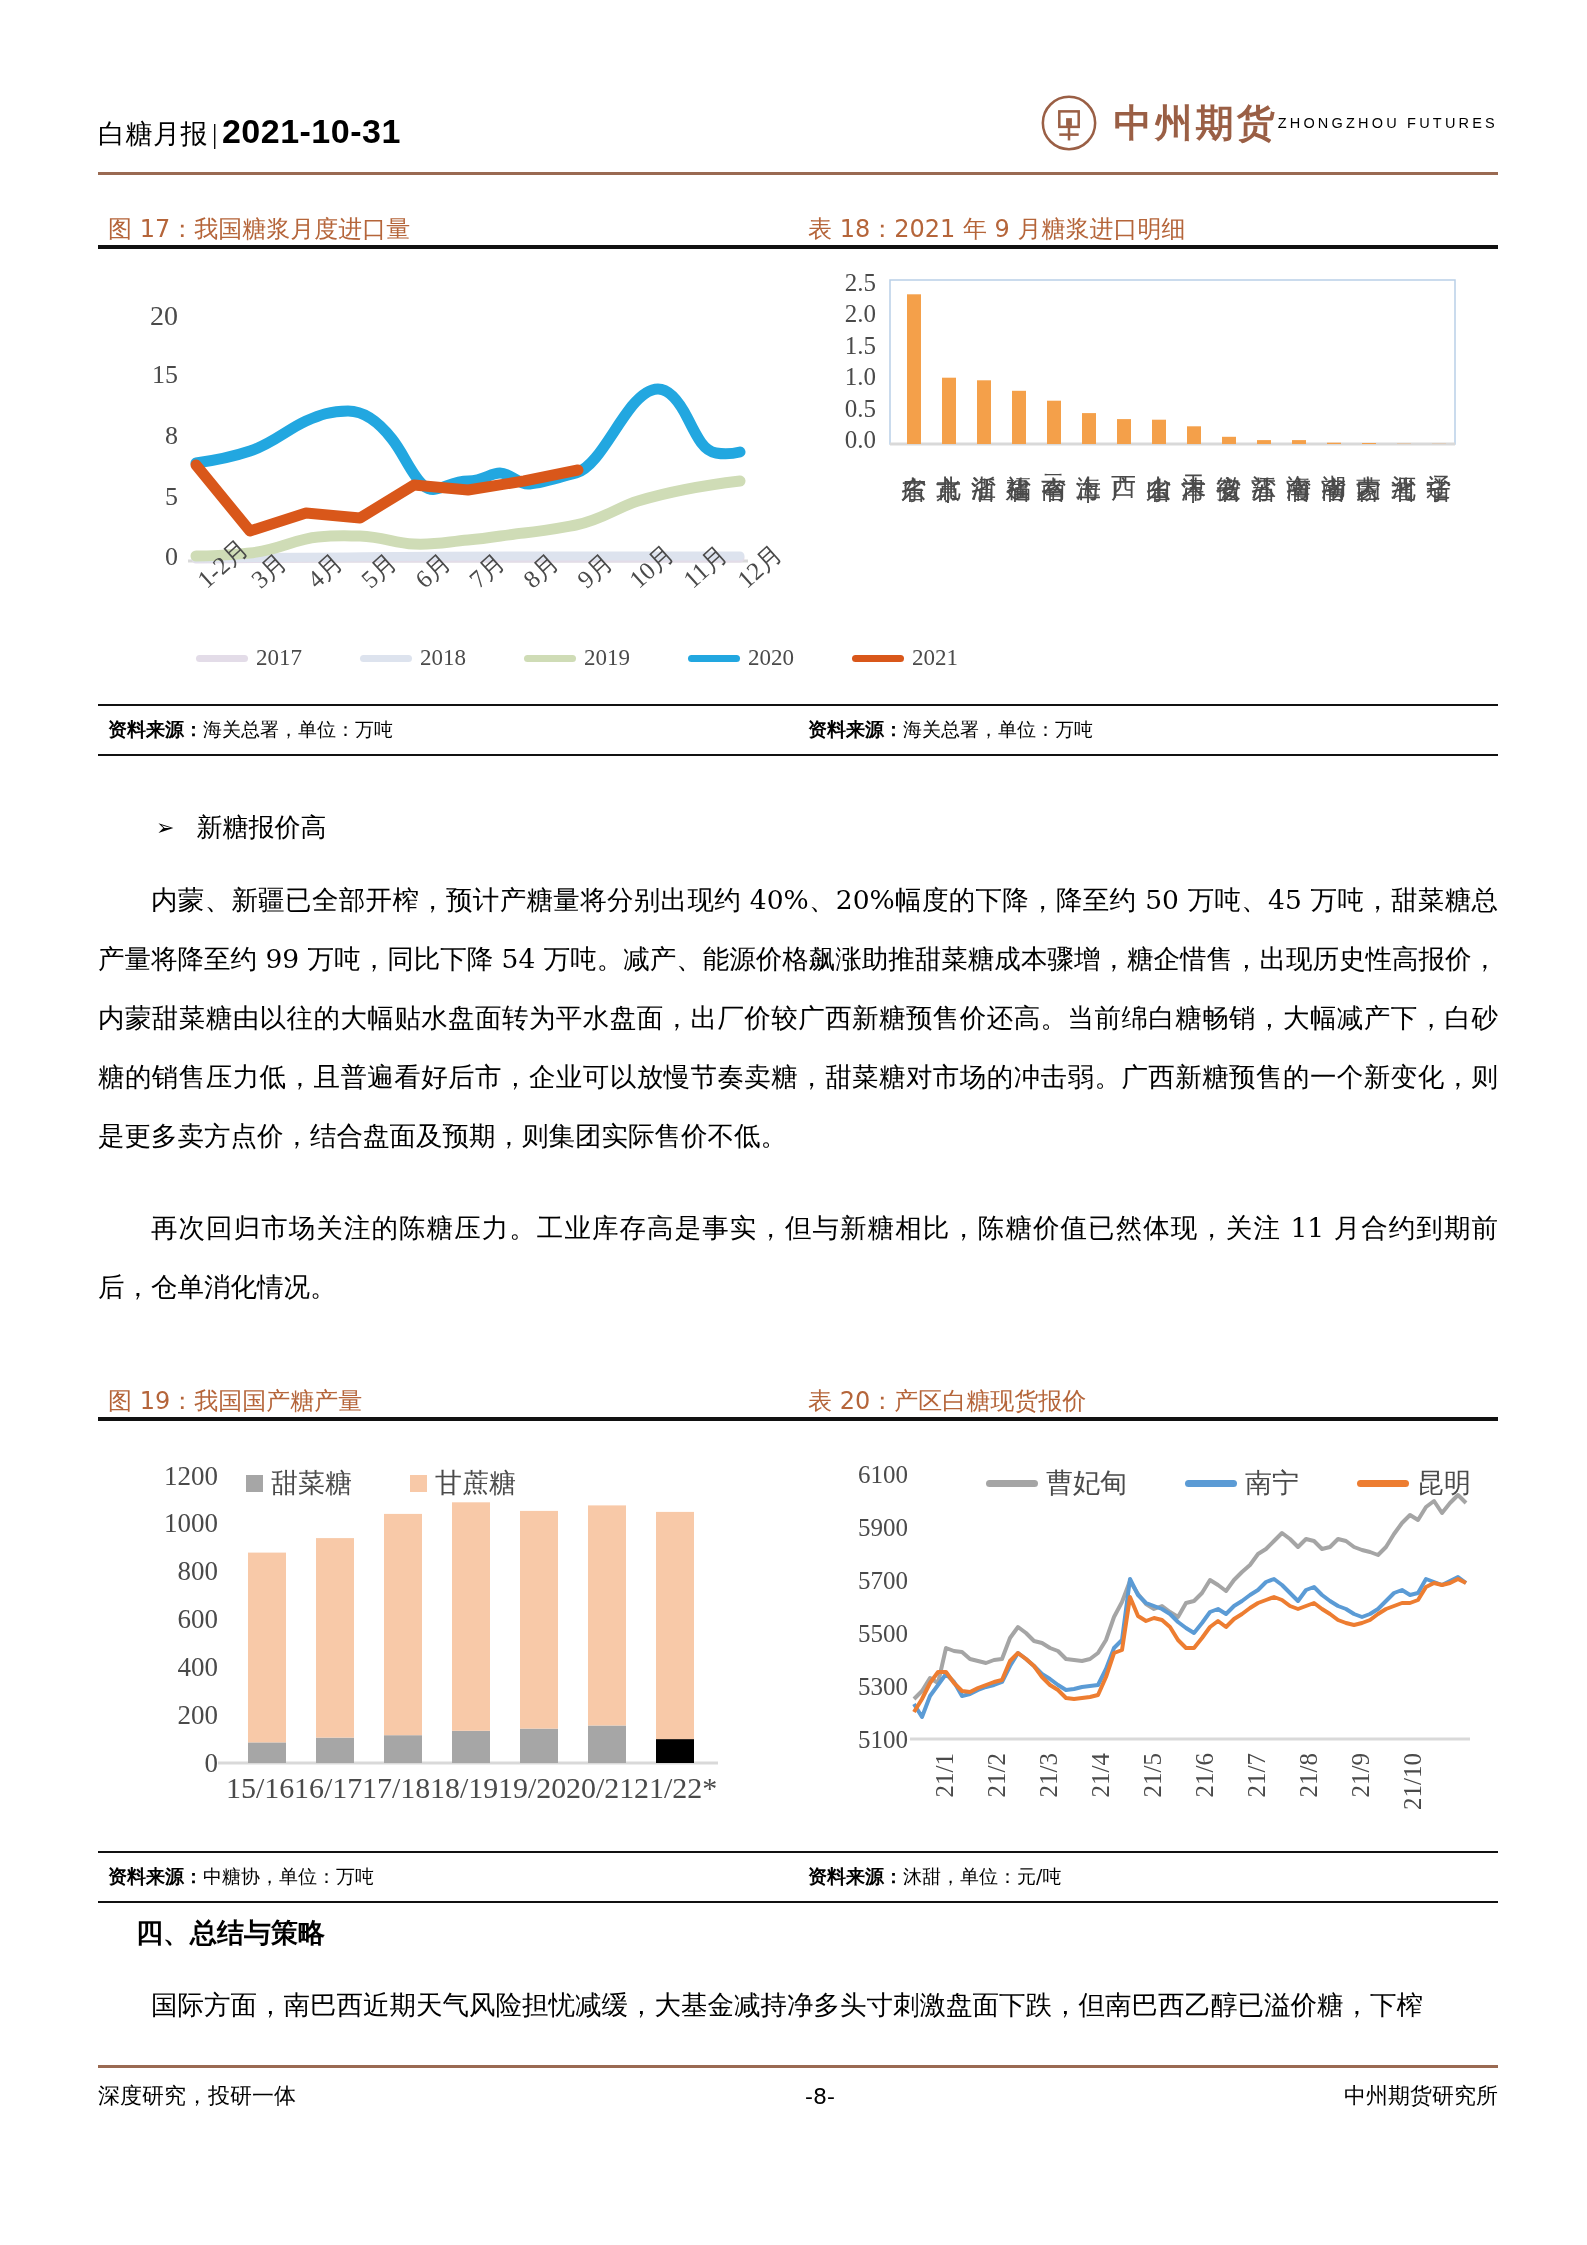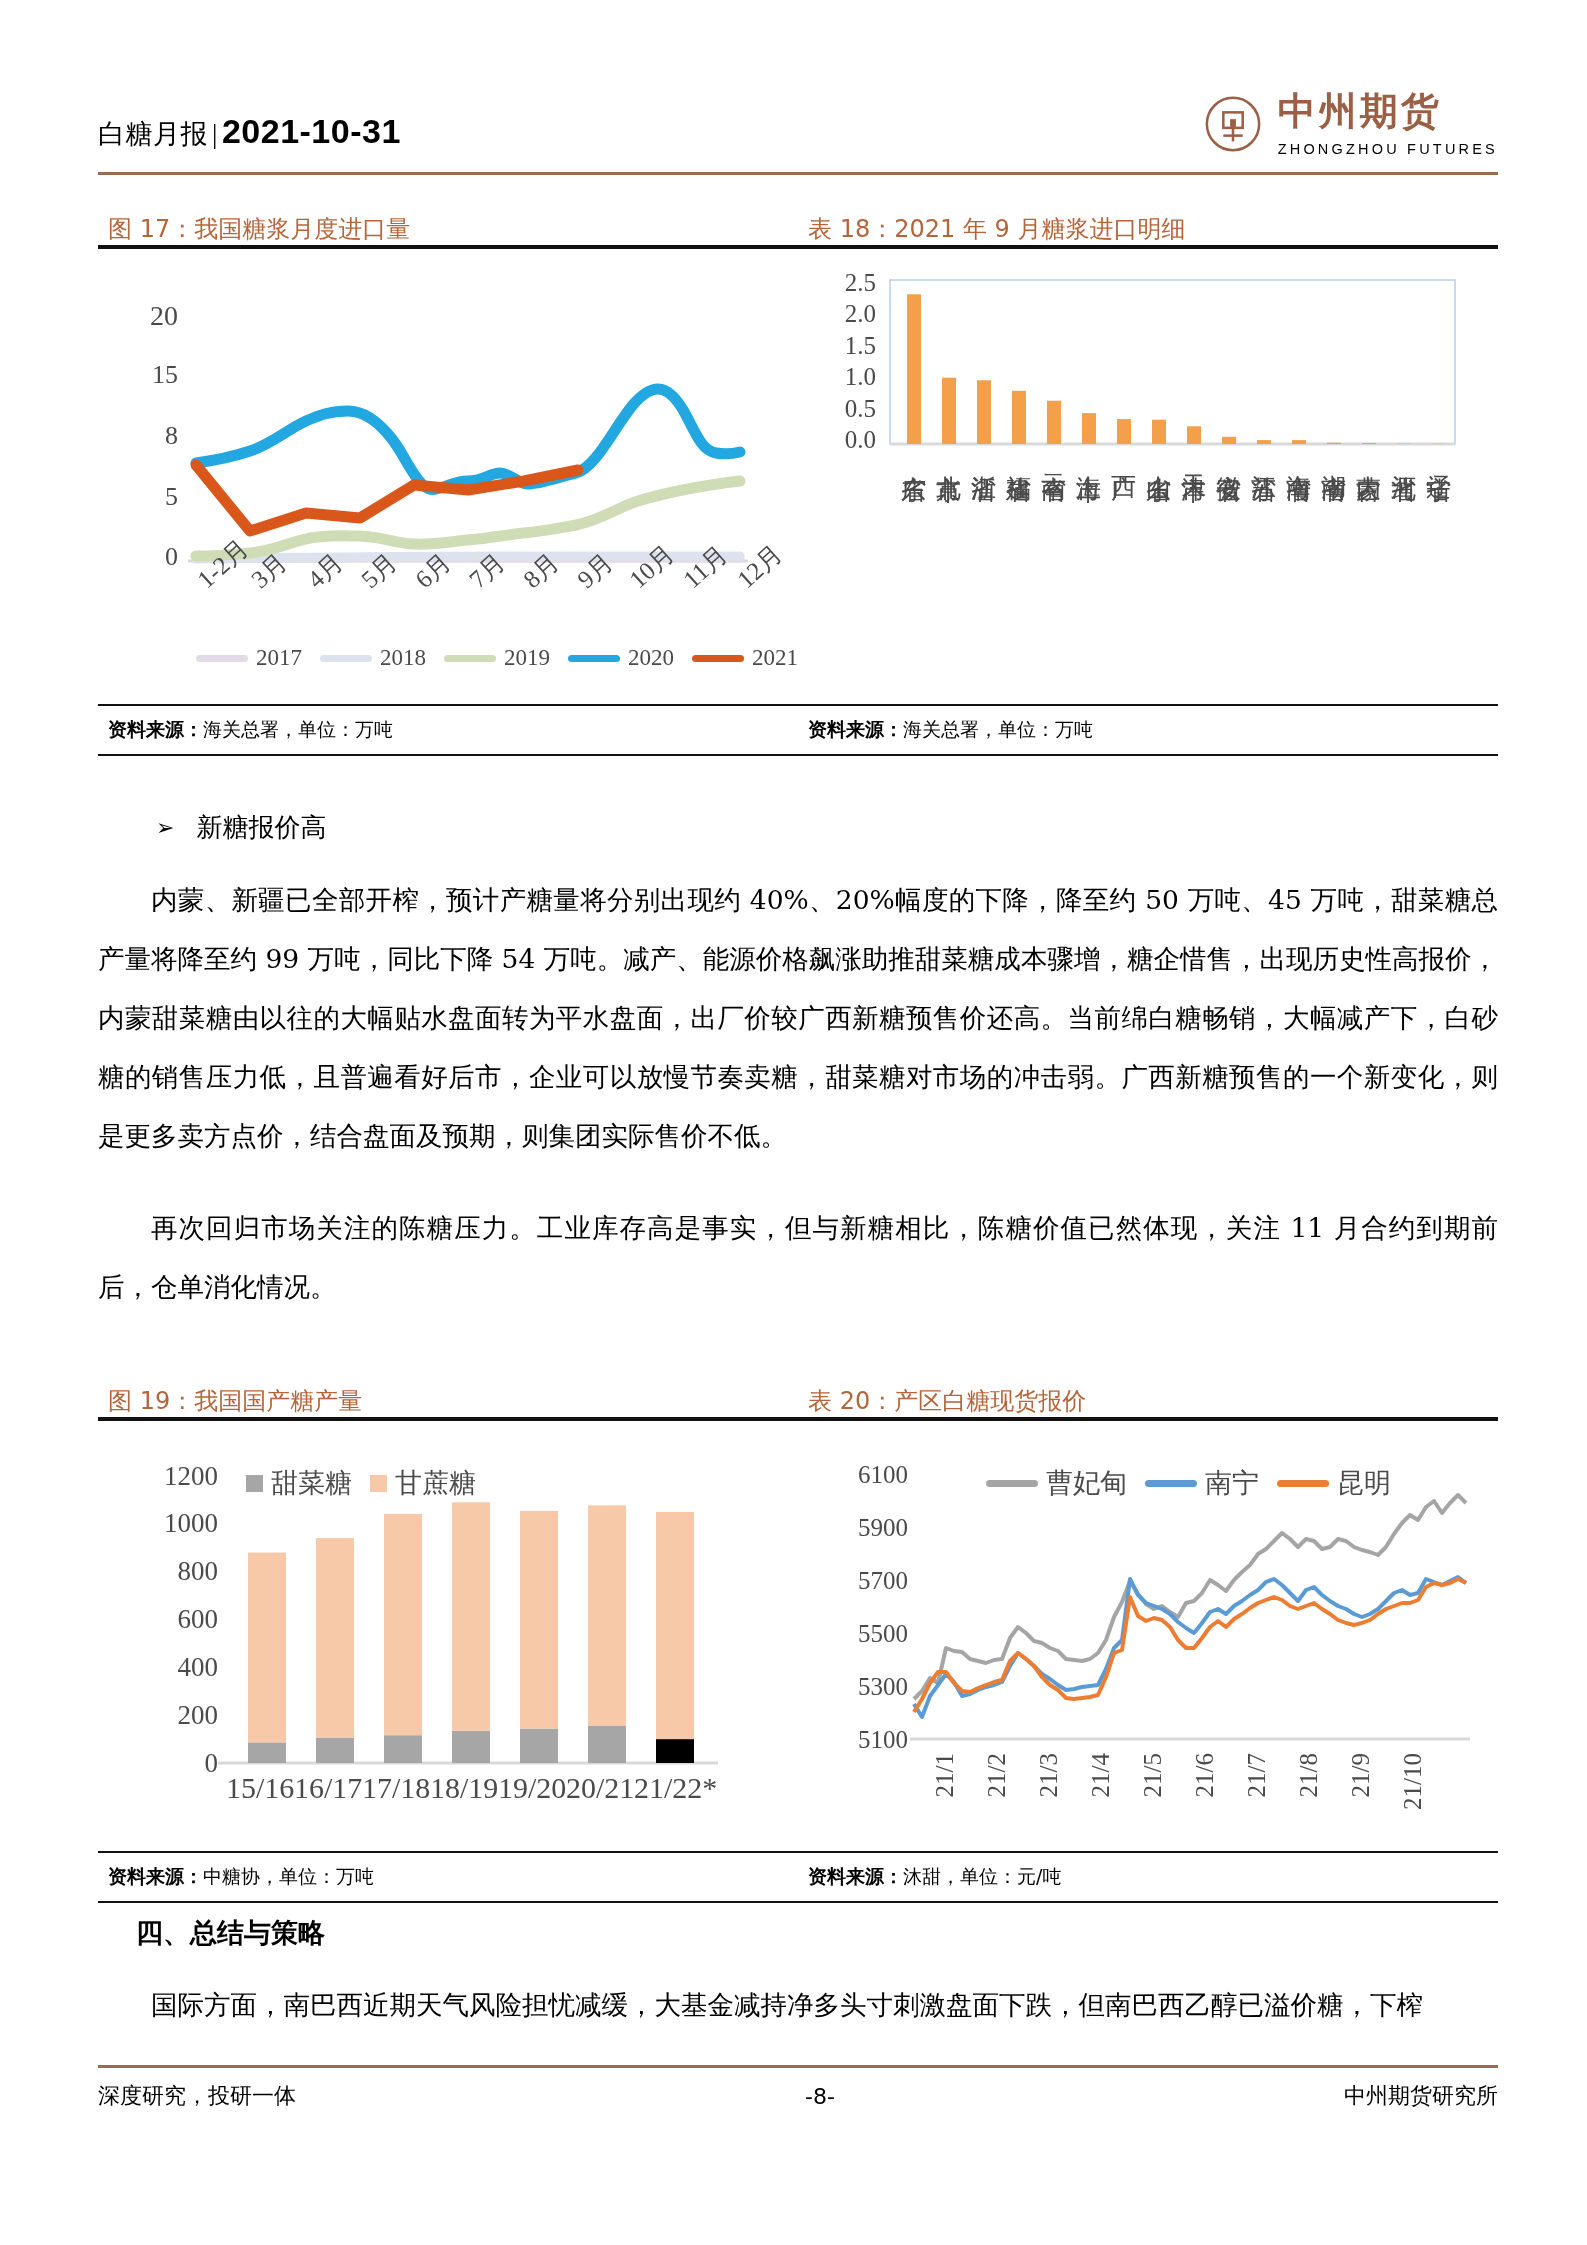--- a/index.html
+++ b/index.html
@@ -13,21 +13,21 @@
   .page{position:relative;width:1587px;height:2245px;box-sizing:border-box;}
 
   
   .header{position:absolute;left:98px;top:98px;width:1400px;height:78px;}
   .hdr-title{position:absolute;left:0;top:14px;font-size:27px;letter-spacing:.5px;white-space:nowrap;}
   .hdr-title .bar{color:#000;padding:0 4px;font-weight:400;}
   .hdr-date{font-family:"Liberation Sans",sans-serif;font-weight:bold;font-size:34px;}
   .hdr-rule{position:absolute;left:0;top:74px;width:1400px;height:3px;background:#9a6a52;}
   .logo{position:absolute;right:0;top:-6px;display:flex;align-items:center;gap:14px;}
   .logo-mark{width:62px;height:62px;flex:none;}
-  .logo-text{display:flex;flex-direction:column;line-height:1;}
+  .logo-text{display:flex;flex-direction:row;line-height:1;}
   .logo-cn{font-size:38px;color:#9a5f45;letter-spacing:3px;font-weight:bold;font-family:"DejaVu Sans",sans-serif;}
   .logo-en{font-size:14.5px;color:#000000;letter-spacing:3.2px;margin-top:12px;font-family:"Liberation Sans",sans-serif;}
 
   
   .figrow{position:absolute;left:98px;width:1400px;}
   .fig-titles{display:flex;height:52px;align-items:flex-end;}
   .fig-title{font-size:24px;color:#b5653a;font-family:"DejaVu Sans",sans-serif;white-space:nowrap;}
   .fig-title.left{width:700px;padding-left:10px;box-sizing:border-box;}
   .fig-title.right{width:700px;padding-left:10px;box-sizing:border-box;}
   .rule-thick{height:4px;background:#111;width:100%;}
@@ -48,21 +48,21 @@
   
   .footer{position:absolute;left:98px;top:2065px;width:1400px;}
   .footer .frule{width:100%;height:3px;background:#9a6a52;}
   .footer .frow{display:flex;justify-content:space-between;align-items:center;margin-top:13px;font-size:22px;font-family:"DejaVu Sans",sans-serif;}
 
   
   .chart{position:relative;width:100%;}
   .ytick{position:absolute;font-family:"Liberation Serif",serif;color:#4a4a4a;text-align:right;}
   .xtick{position:absolute;color:#4a4a4a;}
   svg{display:block;overflow:visible;}
-  .legend-row{position:absolute;display:flex;align-items:flex-start;}
+  .legend-row{position:absolute;display:flex;align-items:flex-start;gap:40px;}
   .legend-item{display:flex;align-items:center;gap:8px;margin-right:18px;}
   .legend-line{width:52px;height:7px;border-radius:4px;}
   .legend-sq{width:17px;height:17px;}
   .legend-lab{font-size:23px;color:#4a4a4a;font-family:"Liberation Serif",serif;}
   .legend-lab.cn{font-family:"DejaVu Sans",sans-serif;font-size:27px;}
 </style>
 </head>
 <body>
 
 <div class="page">

